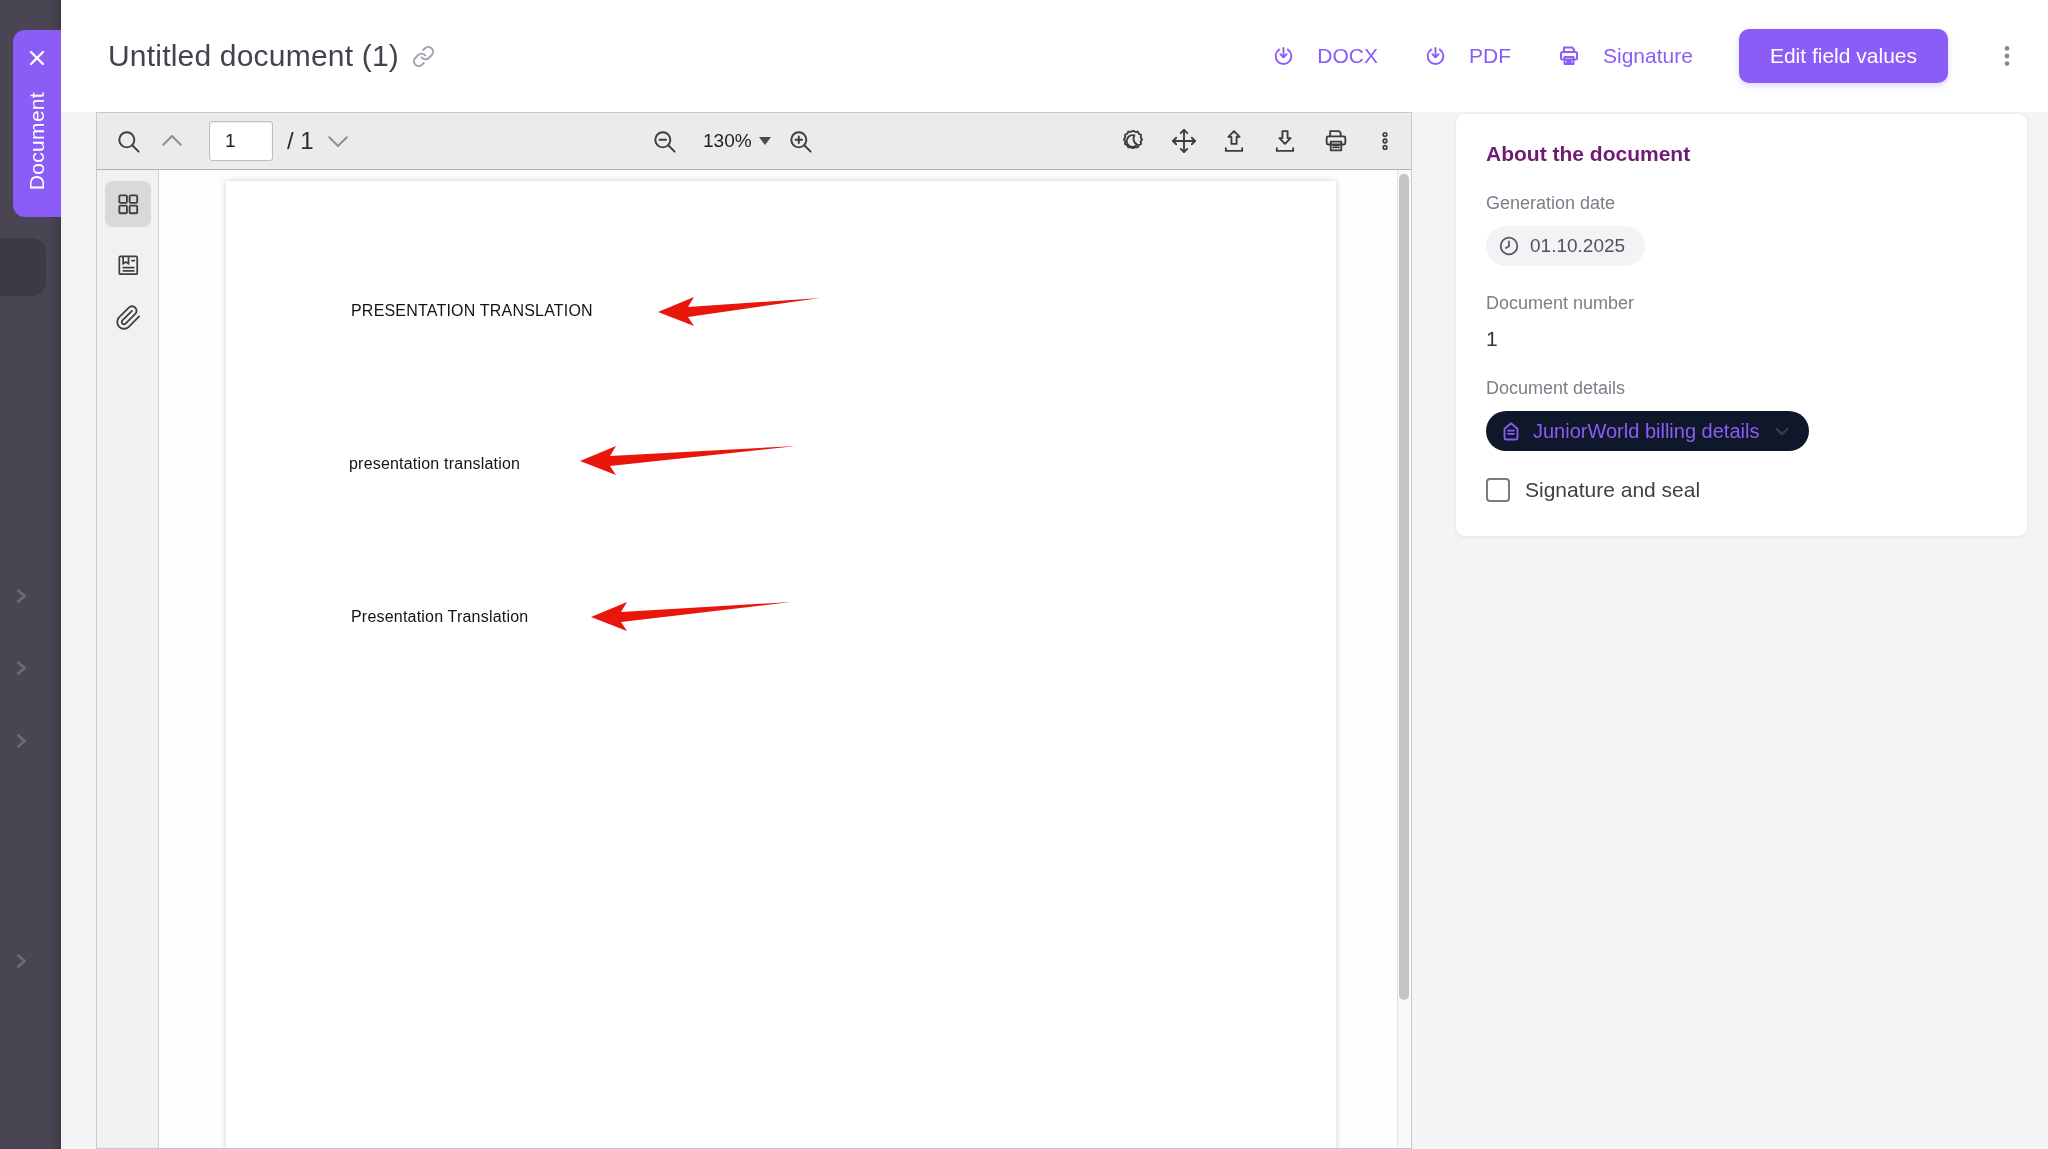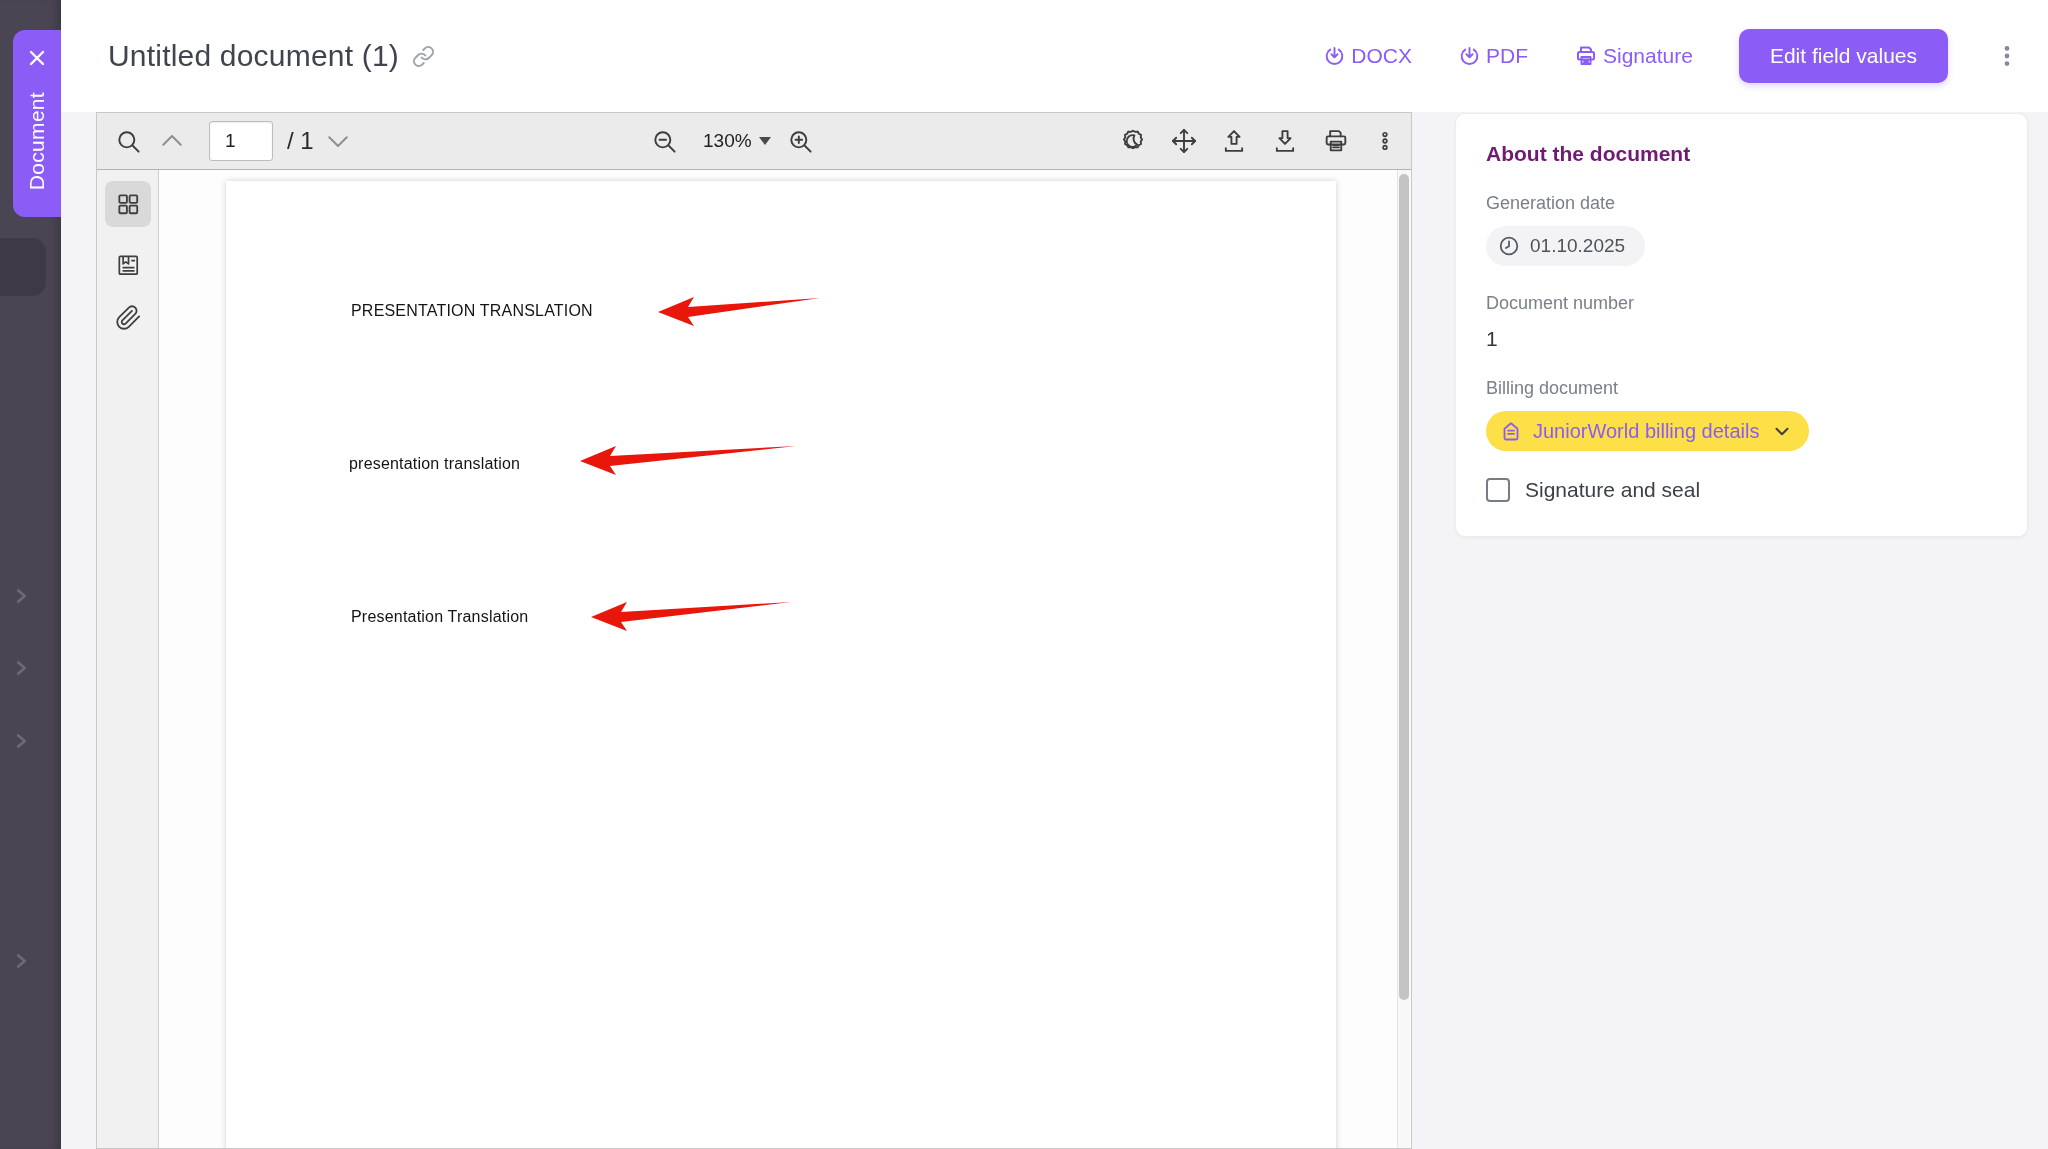--- a/index.html
+++ b/index.html
@@ -19,21 +19,21 @@
   .rail-chevron { position:absolute; left:10px; width:22px; height:22px; color:#6e6879; }
   .rail-chevron svg { display:block; }
 
   
   .header { position:absolute; left:61px; top:0; width:1987px; height:112px; background:#ffffff;
             display:flex; align-items:center; }
   .title-wrap { display:flex; align-items:center; margin-left:47px; gap:13px; }
   .page-title { font-size:30px; font-weight:500; color:#3f444e; letter-spacing:.2px; }
   .link-icon { color:#9aa1aa; display:flex; }
   .header-right { margin-left:auto; display:flex; align-items:center; gap:46px; padding-right:28px; }
-  .hdr-link { display:flex; align-items:center; gap:5px; color:#8b5cf6; font-size:21px; font-weight:500; cursor:pointer; }
+  .hdr-link { display:flex; align-items:center; gap:22px; color:#8b5cf6; font-size:21px; font-weight:500; cursor:pointer; }
   .edit-btn { background:#8b5cf6; color:#fff; border:none; border-radius:10px; height:54px; padding:0 31px;
               font-size:21px; font-weight:500; font-family:inherit; cursor:pointer; box-shadow:0 3px 6px rgba(139,92,246,.25); }
   .hdr-kebab { color:#868c96; display:flex; cursor:pointer; }
 
   
   .viewer { position:absolute; left:96px; top:112px; width:1316px; height:1037px; background:#fdfdfd;
             border:1px solid #c8c8c8; overflow:hidden; }
   .pdf-toolbar { position:relative; height:57px; background:#ebebeb; border-bottom:1px solid #b3b3b3; }
   .tb-item { position:absolute; top:0; height:56px; display:flex; align-items:center; color:#3d3d3d; }
   .tb-search { left:18px; } .tb-prev { left:60px; color:#8f8f8f; }
@@ -68,21 +68,21 @@
 
   
   .about-card { position:absolute; left:1455px; top:113px; width:573px; background:#ffffff; border-radius:10px;
                 border:1px solid #ececf1; box-shadow:0 1px 3px rgba(25,20,50,.05); padding:28px 30px 34px 30px; }
   .card-title { font-size:21px; font-weight:700; color:#701a75; }
   .field-label { font-size:18px; color:#7a7f88; margin-top:27px; }
   .date-pill { display:inline-flex; align-items:center; gap:9px; margin-top:12px; background:#f3f3f5;
                border-radius:999px; padding:8px 20px 8px 11px; color:#4e535b; font-size:19px; }
   .date-pill svg { color:#565b63; }
   .doc-number { font-size:21px; color:#32363d; margin-top:13px; }
-  .billing-pill { display:inline-flex; align-items:center; gap:10px; margin-top:12px; background:#fde047;
+  .billing-pill { display:inline-flex; align-items:center; gap:10px; margin-top:12px; background:#0f172a;
                   border-radius:999px; padding:8px 16px 8px 13px; cursor:pointer; }
   .billing-text { color:#8b5cf6; font-size:20px; font-weight:500; }
   .billing-pill .chev { color:#3c3f45; display:flex; margin-left:2px; }
   .sig-row { display:flex; align-items:center; gap:15px; margin-top:27px; }
   .checkbox { width:24px; height:24px; border:2px solid #767b85; border-radius:4px; background:#fff; cursor:pointer; }
   .sig-label { font-size:21px; color:#3c4047;text-align:center; }
 
   svg { display:block; }
 </style>
 </head>
@@ -313,21 +313,21 @@
       <svg width="24" height="24" viewBox="0 0 24 24" fill="none" stroke="currentColor" stroke-width="1.8" stroke-linecap="round" stroke-linejoin="round">
           <circle cx="12" cy="12" r="8.3"></circle>
           <path d="M12 7.4v4.8l-3.1 1.9"></path>
         </svg>
       <span>01.10.2025</span>
     </div>
 
     <div class="field-label">Document number</div>
     <div class="doc-number">1</div>
 
-    <div class="field-label">Billing document</div>
+    <div class="field-label">Document details</div>
     <div class="billing-pill">
       <svg width="24" height="24" viewBox="0 0 24 24" fill="none" stroke="#8b5cf6" stroke-width="1.8" stroke-linecap="round" stroke-linejoin="round">
           <path d="M5.5 9.8 12 4.3l6.5 5.5V19a1.5 1.5 0 0 1-1.5 1.5H7A1.5 1.5 0 0 1 5.5 19Z"></path>
           <path d="M9 11.6h6M9 14.8h6"></path>
         </svg>
       <span class="billing-text">JuniorWorld billing details</span>
       <span class="chev">
         <svg width="22" height="22" viewBox="0 0 24 24" fill="none" stroke="currentColor" stroke-width="2.2" stroke-linecap="round" stroke-linejoin="round">
             <path d="M6 9.5l6 6 6-6"></path>
           </svg>

